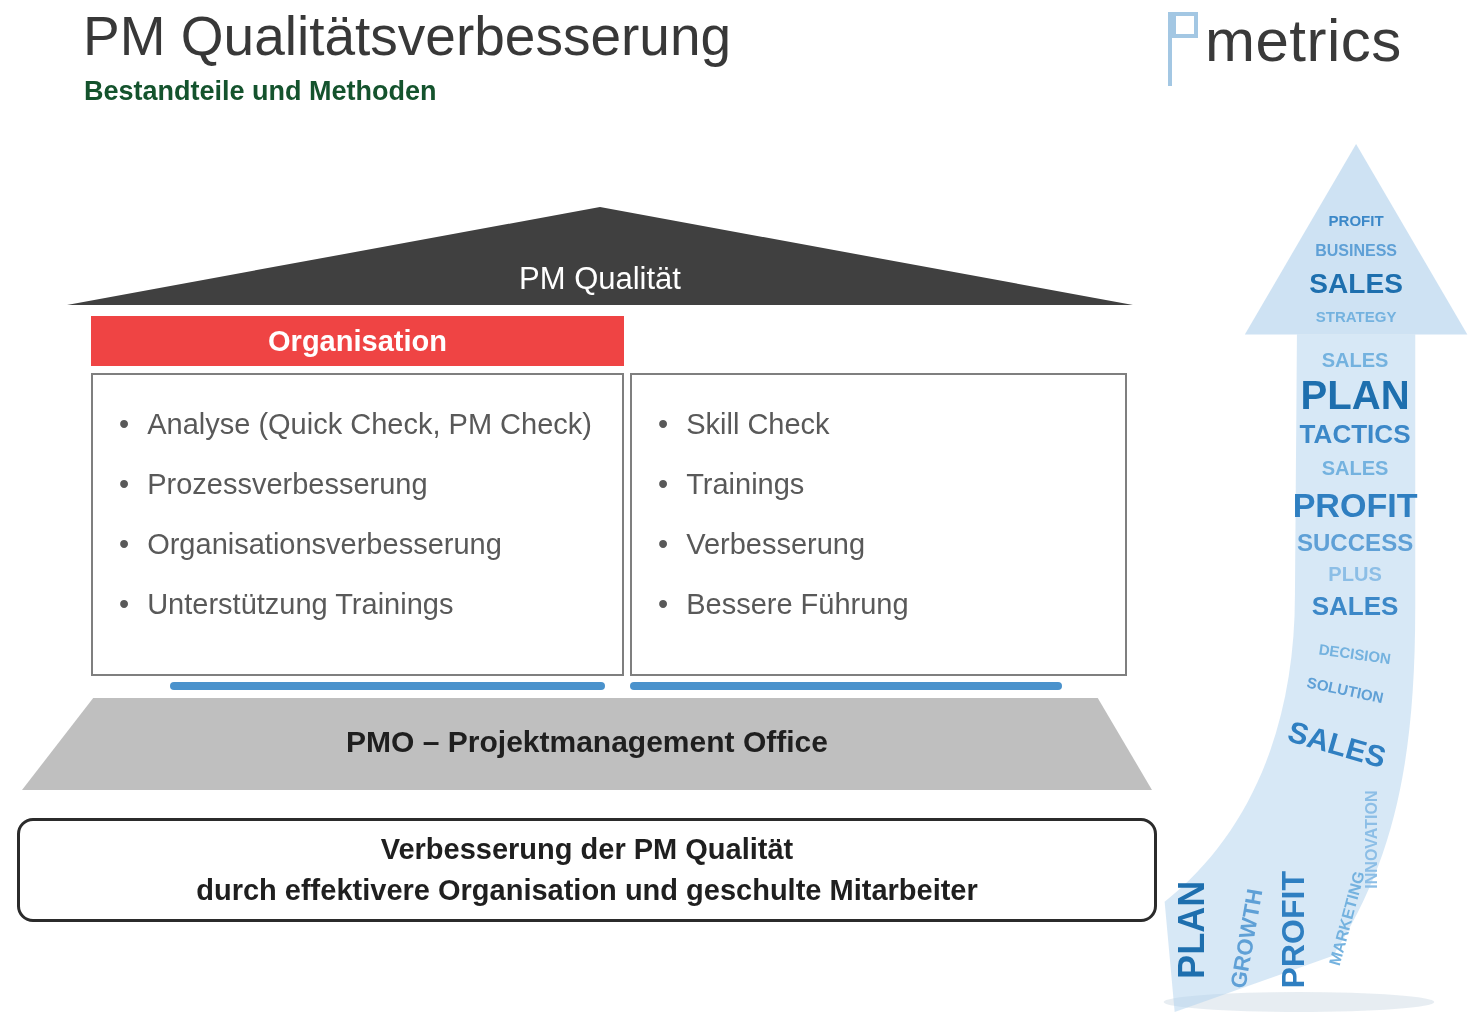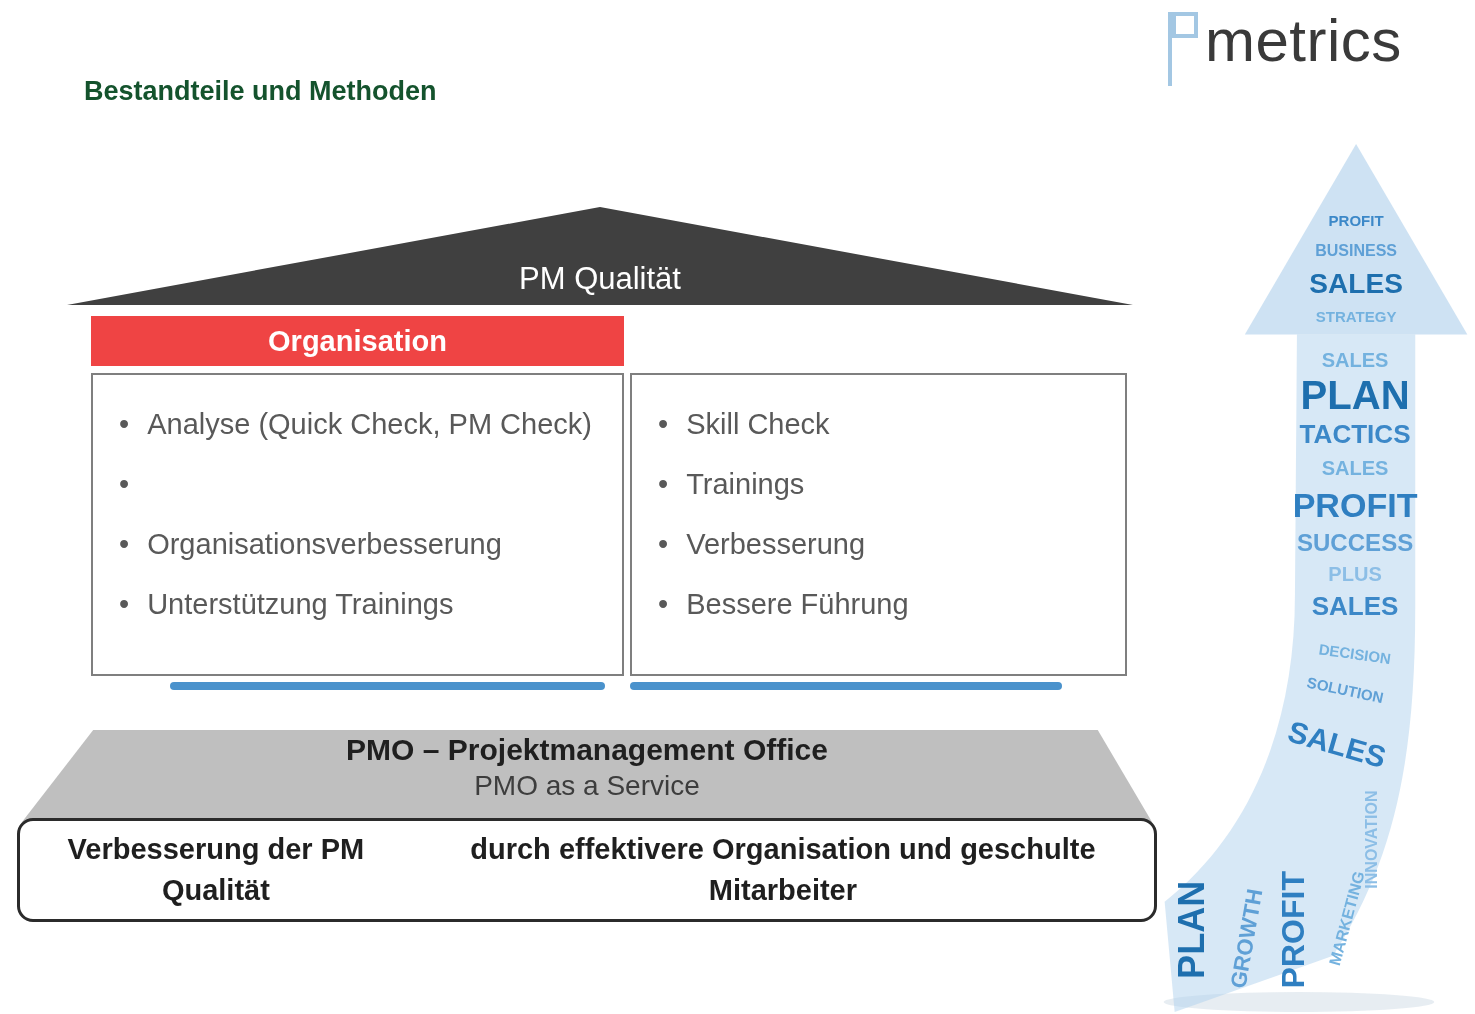--- a/index.html
+++ b/index.html
@@ -66,45 +66,46 @@
     background:#4A92CC; border-radius:4px;
   }
   .bar-left  { left:170px; width:435px; }
   .bar-right { left:630px; width:432px; }
 
   
   .pmo-band {
     position:absolute; left:22px; top:698px; width:1130px; height:92px;
     background:#BFBFBF;
     clip-path:polygon(6.3% 0, 95.2% 0, 100% 100%, 0 100%);
-    text-align:center; padding-top:3px;margin-top:32px;
+    text-align:center; padding-top:27px;
   }
   .pmo-title { font-size:30px; font-weight:bold; color:#1f1f1f; }
   .pmo-sub   { font-size:28px; color:#3d3d3d; margin-top:3px; }
 
   
   .summary {
     position:absolute; left:17px; top:818px; width:1140px; height:104px;
     border:3px solid #2b2b2b; border-radius:16px; background:#ffffff;
-    display:flex; flex-direction:row; align-items:center; justify-content:center;
+    display:flex; flex-direction:column; align-items:center; justify-content:center;
     font-size:29px; font-weight:bold; color:#1f1f1f; line-height:41px; text-align:center;
   }
 
   
   .arrow-art { position:absolute; left:1158px; top:138px; width:317px; height:876px; }
   .arrow-art text {
     font-family:"Liberation Sans", sans-serif;
     font-weight:bold; text-anchor:middle;
   }
 </style>
 </head>
 <body>
 
 <div class="slide">
 
+  <h1 class="title">PM Qualitätsverbesserung</h1>
   <h2 class="subtitle">Bestandteile und Methoden</h2>
 
   <div class="logo">
     <span class="logo-mark">
       <span class="logo-stem"></span>
       <span class="logo-square"></span>
     </span>
     <span class="logo-text">metrics</span>
   </div>
 
@@ -115,20 +116,21 @@
   <div class="col-header col-header-left">Organisation</div>
 
   <div class="col-box col-box-left">
     <ul class="bullets">
       <li>
           <span class="dot">•</span>
           <span>Analyse (Quick Check, PM Check)</span>
         </li>
       <li>
           <span class="dot">•</span>
+          <span>Prozessverbesserung</span>
         </li>
       <li>
           <span class="dot">•</span>
           <span>Organisationsverbesserung</span>
         </li>
       <li>
           <span class="dot">•</span>
           <span>Unterstützung Trainings</span>
         </li>
     </ul>
@@ -153,21 +155,20 @@
           <span>Bessere Führung</span>
         </li>
     </ul>
   </div>
 
   <div class="bar bar-left"></div>
   <div class="bar bar-right"></div>
 
   <div class="pmo-band">
     <div class="pmo-title">PMO – Projektmanagement Office</div>
-    <div class="pmo-sub">PMO as a Service</div>
   </div>
 
   <div class="summary">
     <div>Verbesserung der PM Qualität</div>
     <div>durch effektivere Organisation und geschulte Mitarbeiter</div>
   </div>
 
   <svg class="arrow-art" viewBox="0 0 315 874" aria-hidden="true">
 
     <ellipse cx="140" cy="862" rx="135" ry="10" fill="#C9D6E2" opacity="0.45"></ellipse>

